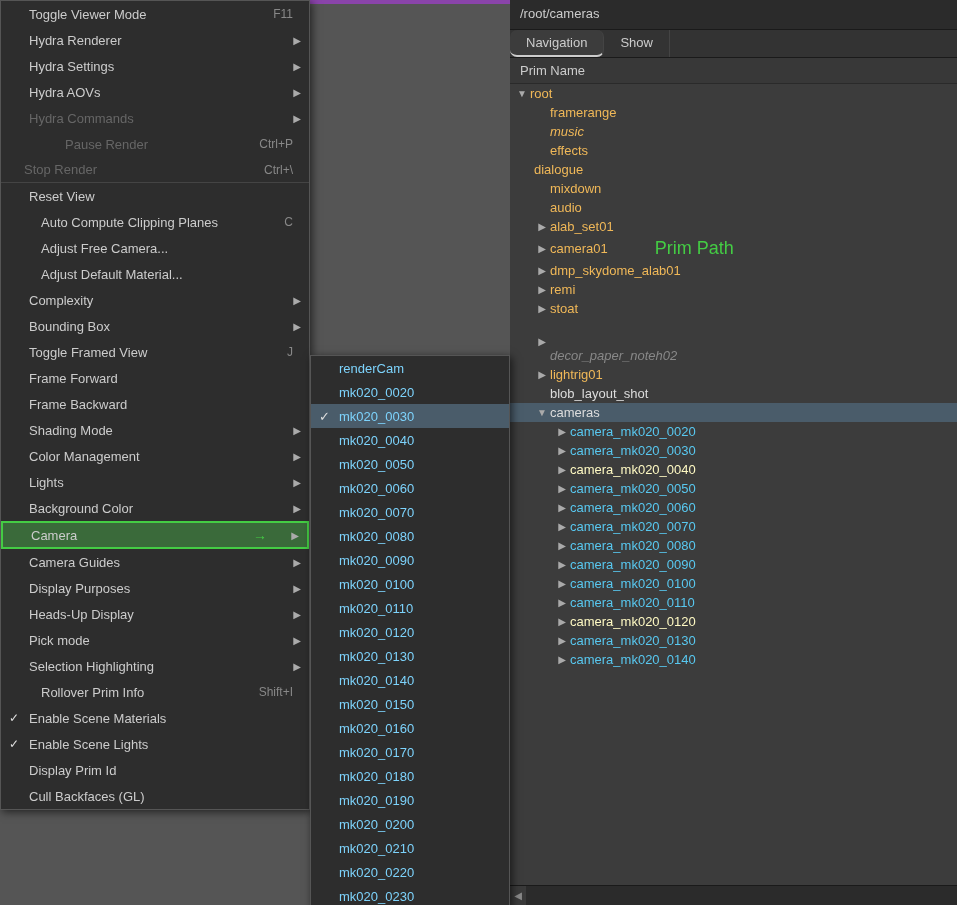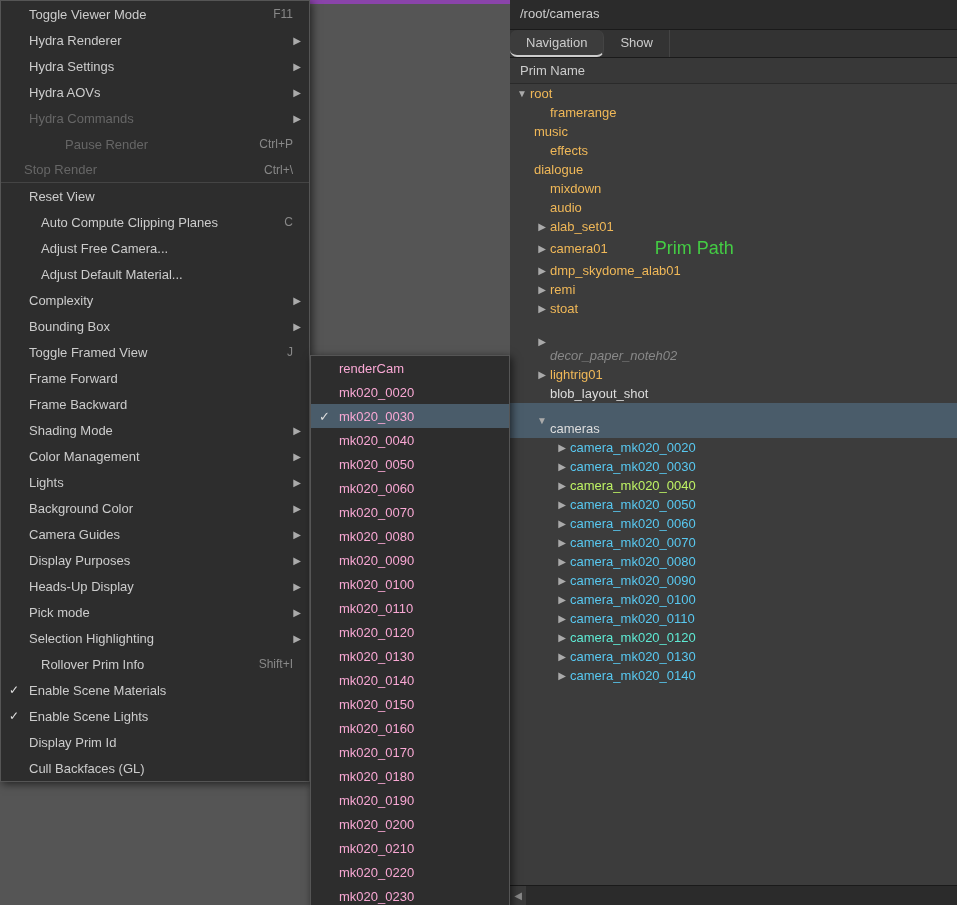--- a/index.html
+++ b/index.html
@@ -100,21 +100,21 @@
       z-index: 101;
       font-size: 13px;
       box-shadow: 2px 2px 8px rgba(0,0,0,0.6);
     }
     .camera-item {
       display: flex;
       align-items: center;
       padding: 4px 16px 4px 28px;
       min-height: 24px;
       cursor: pointer;
-      color: #f9a8d4;
+      color: #7dd3fc;
       position: relative;
     }
     .camera-item.selected::before {
       content: '✓';
       position: absolute;
       left: 8px;
       color: #ddd;
     }
 
     
@@ -291,20 +291,24 @@
   </div>
   <div class="dropdown-item has-submenu">
     <span>Color Management</span>
   </div>
   <div class="dropdown-item has-submenu">
     <span>Lights</span>
   </div>
   <div class="dropdown-item has-submenu">
     <span>Background Color</span>
   </div>
+  <div class="dropdown-item has-submenu highlighted" style="border:2px solid #44cc44; background:#3a6a3a;">
+    <span>Camera</span>
+    <span style="margin-left:auto; padding-right:24px; color:#44cc44; font-size:14px;">→</span>
+  </div>
   <div class="dropdown-item has-submenu">
     <span>Camera Guides</span>
   </div>
   <div class="dropdown-item has-submenu">
     <span>Display Purposes</span>
   </div>
   <div class="dropdown-item has-submenu">
     <span>Heads-Up Display</span>
   </div>
   <div class="dropdown-item has-submenu">
@@ -422,21 +426,21 @@
 
     <div class="tree-item" style="padding-left:4px;">
       <span class="tree-arrow">▼</span>
       <span class="tree-label">root</span>
     </div>
 
     <div class="tree-item" style="padding-left:24px;">
       <span class="tree-arrow">&nbsp;</span>
       <span class="tree-label">framerange</span>
     </div>
-    <div class="tree-item" style="padding-left:8px;">
+    <div class="tree-item" style="padding-left:24px;font-style:italic;">
       <span class="tree-arrow">&nbsp;</span>
       <span class="tree-label">music</span>
     </div>
     <div class="tree-item" style="padding-left:24px;">
       <span class="tree-arrow">&nbsp;</span>
       <span class="tree-label">effects</span>
     </div>
     <div class="tree-item" style="padding-left:8px;">
       <span class="tree-arrow">&nbsp;</span>
       <span class="tree-label">dialogue</span>
@@ -477,34 +481,34 @@
     <div class="tree-item" style="padding-left:24px;">
       <span class="tree-arrow">▶</span>
       <span class="tree-label">lightrig01</span>
     </div>
     <div class="tree-item" style="padding-left:24px;">
       <span class="tree-arrow">&nbsp;</span>
       <span class="tree-label white" style="color:#ddd;">blob_layout_shot</span>
     </div>
     <div class="tree-item selected" style="padding-left:24px; background:#4a5c6a;">
       <span class="tree-arrow">▼</span>
-      <span class="tree-label white" style="color:#ddd;margin-top:16px;">cameras</span>
+      <span class="tree-label white" style="color:#ddd;">cameras</span>
     </div>
 
     <div class="tree-item" style="padding-left:44px;">
       <span class="tree-arrow">▶</span>
       <span class="tree-label cyan" style="color:#58c8f0;">camera_mk020_0020</span>
     </div>
     <div class="tree-item" style="padding-left:44px;">
       <span class="tree-arrow">▶</span>
       <span class="tree-label cyan" style="color:#58c8f0;">camera_mk020_0030</span>
     </div>
     <div class="tree-item" style="padding-left:44px;">
       <span class="tree-arrow">▶</span>
-      <span class="tree-label cyan" style="color:#bef264;">camera_mk020_0040</span>
+      <span class="tree-label cyan" style="color:#fef9c3;">camera_mk020_0040</span>
     </div>
     <div class="tree-item" style="padding-left:44px;">
       <span class="tree-arrow">▶</span>
       <span class="tree-label cyan" style="color:#58c8f0;">camera_mk020_0050</span>
     </div>
     <div class="tree-item" style="padding-left:44px;">
       <span class="tree-arrow">▶</span>
       <span class="tree-label cyan" style="color:#58c8f0;">camera_mk020_0060</span>
     </div>
     <div class="tree-item" style="padding-left:44px;">
@@ -522,21 +526,21 @@
     <div class="tree-item" style="padding-left:44px;">
       <span class="tree-arrow">▶</span>
       <span class="tree-label cyan" style="color:#58c8f0;">camera_mk020_0100</span>
     </div>
     <div class="tree-item" style="padding-left:44px;">
       <span class="tree-arrow">▶</span>
       <span class="tree-label cyan" style="color:#58c8f0;">camera_mk020_0110</span>
     </div>
     <div class="tree-item" style="padding-left:44px;">
       <span class="tree-arrow">▶</span>
-      <span class="tree-label cyan" style="color:#5eead4;">camera_mk020_0120</span>
+      <span class="tree-label cyan" style="color:#fef9c3;">camera_mk020_0120</span>
     </div>
     <div class="tree-item" style="padding-left:44px;">
       <span class="tree-arrow">▶</span>
       <span class="tree-label cyan" style="color:#58c8f0;">camera_mk020_0130</span>
     </div>
     <div class="tree-item" style="padding-left:44px;">
       <span class="tree-arrow">▶</span>
       <span class="tree-label cyan" style="color:#58c8f0;">camera_mk020_0140</span>
     </div>
   </div>

